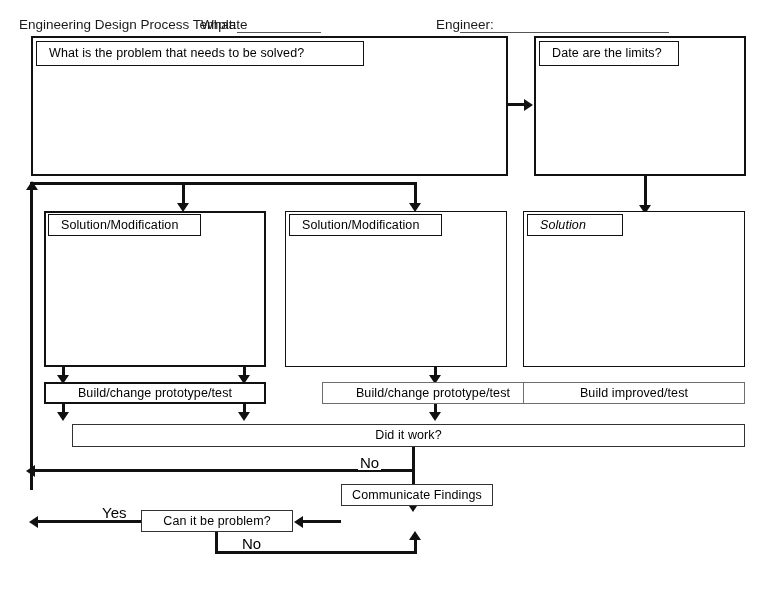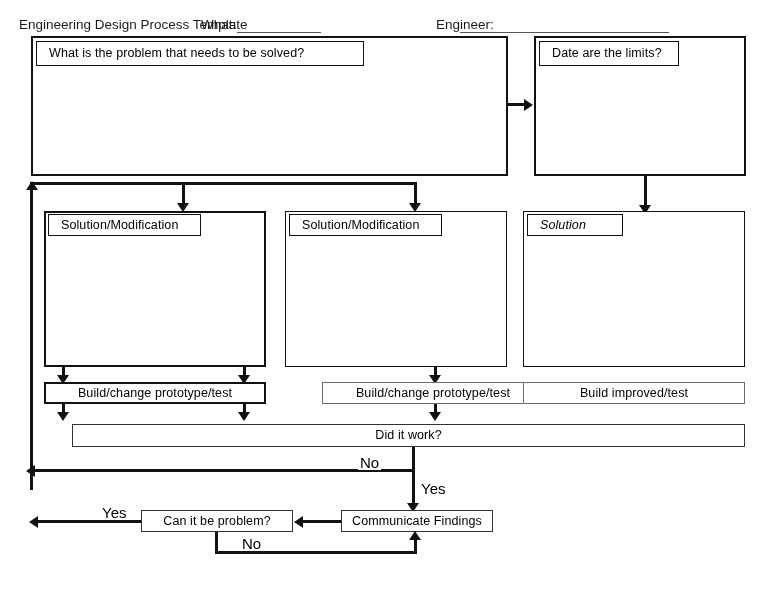--- a/index.html
+++ b/index.html
@@ -225,21 +225,21 @@
   <div class="elabel" style="left:358px; top:455px;">No</div>
 
   <div class="ln" style="left:412px; top:469px; width:3px; height:37px;"></div>
   <div class="arw down" style="left:407px; top:503px;"></div>
   <div class="elabel" style="left:419px; top:481px;">Yes</div>
 
   <div class="pbar mid" style="left:141px; top:510px; width:152px; height:22px;">
     <span>Can it be problem?</span>
   </div>
 
-  <div class="pbar mid" style="left:341px; top:510px; width:152px; height:22px;align-items:center;">
+  <div class="pbar mid" style="left:341px; top:484px; width:152px; height:22px;align-items:center;">
     <span>Communicate Findings</span>
   </div>
 
   <div class="ln" style="left:301px; top:520px; width:40px; height:3px;"></div>
   <div class="arw left" style="left:294px; top:516px;"></div>
 
   <div class="ln" style="left:37px; top:520px; width:104px; height:3px;"></div>
   <div class="arw left" style="left:29px; top:516px;"></div>
   <div class="elabel" style="left:100px; top:505px;">Yes</div>
 

